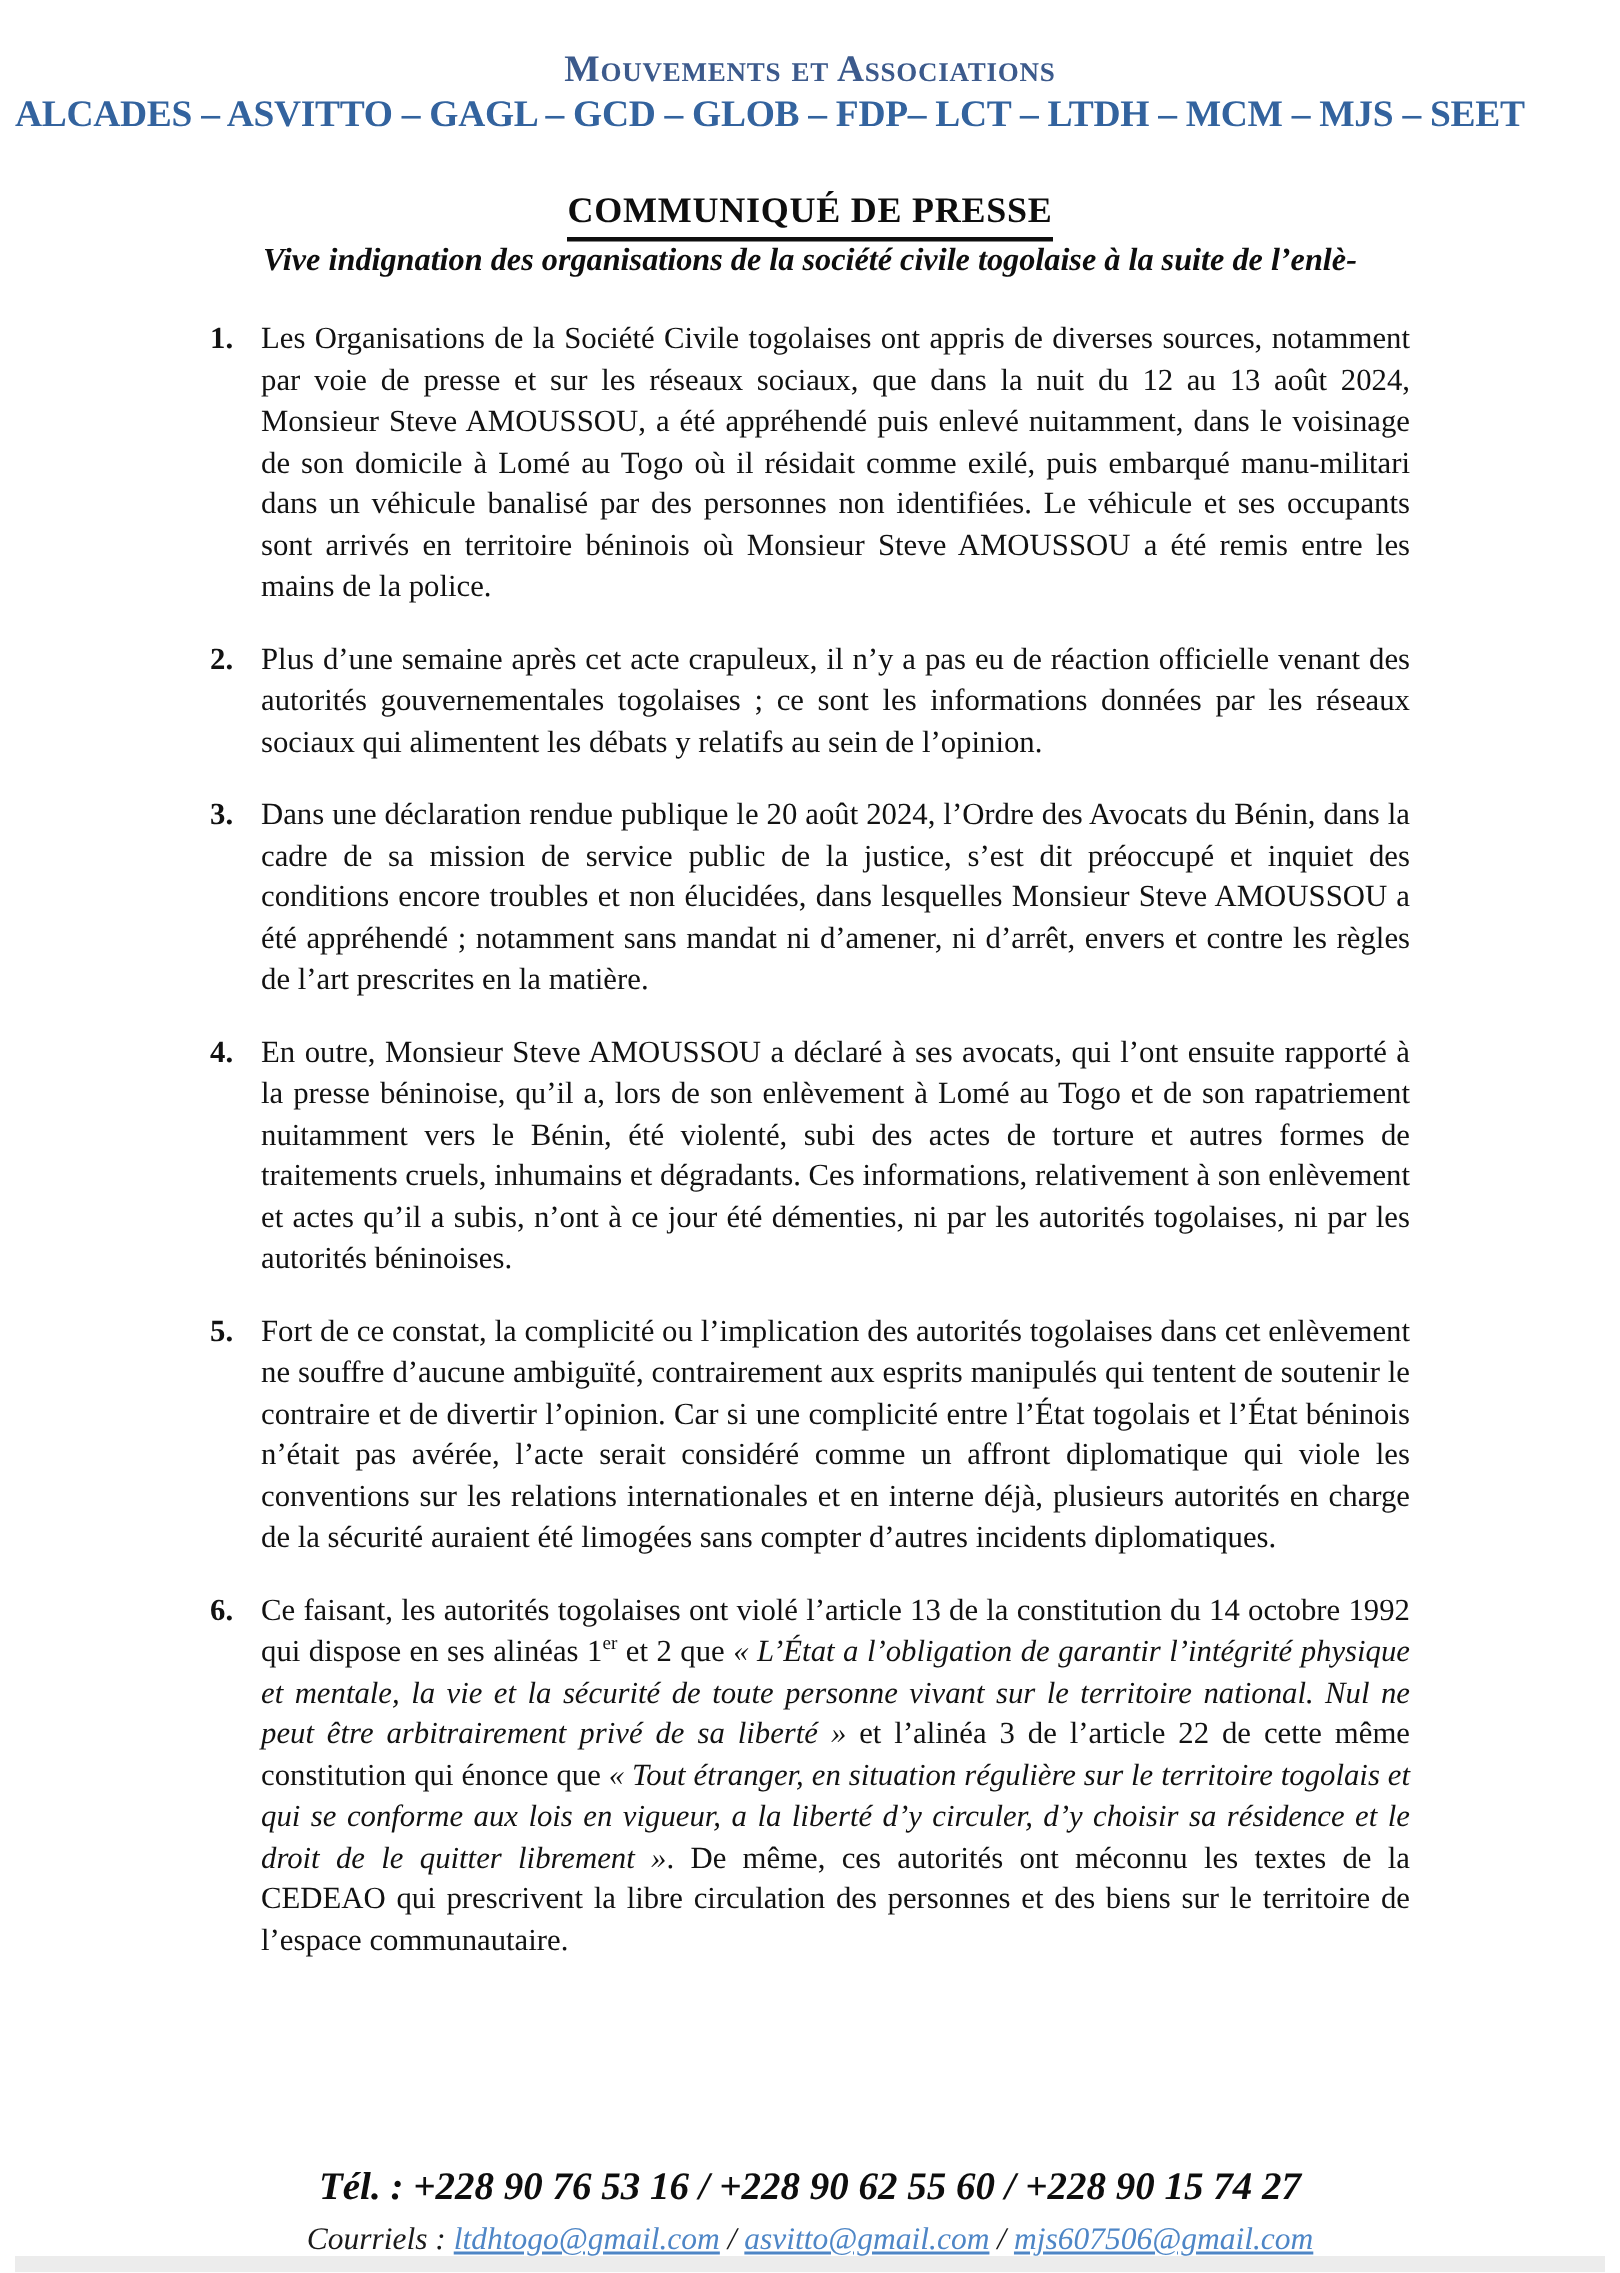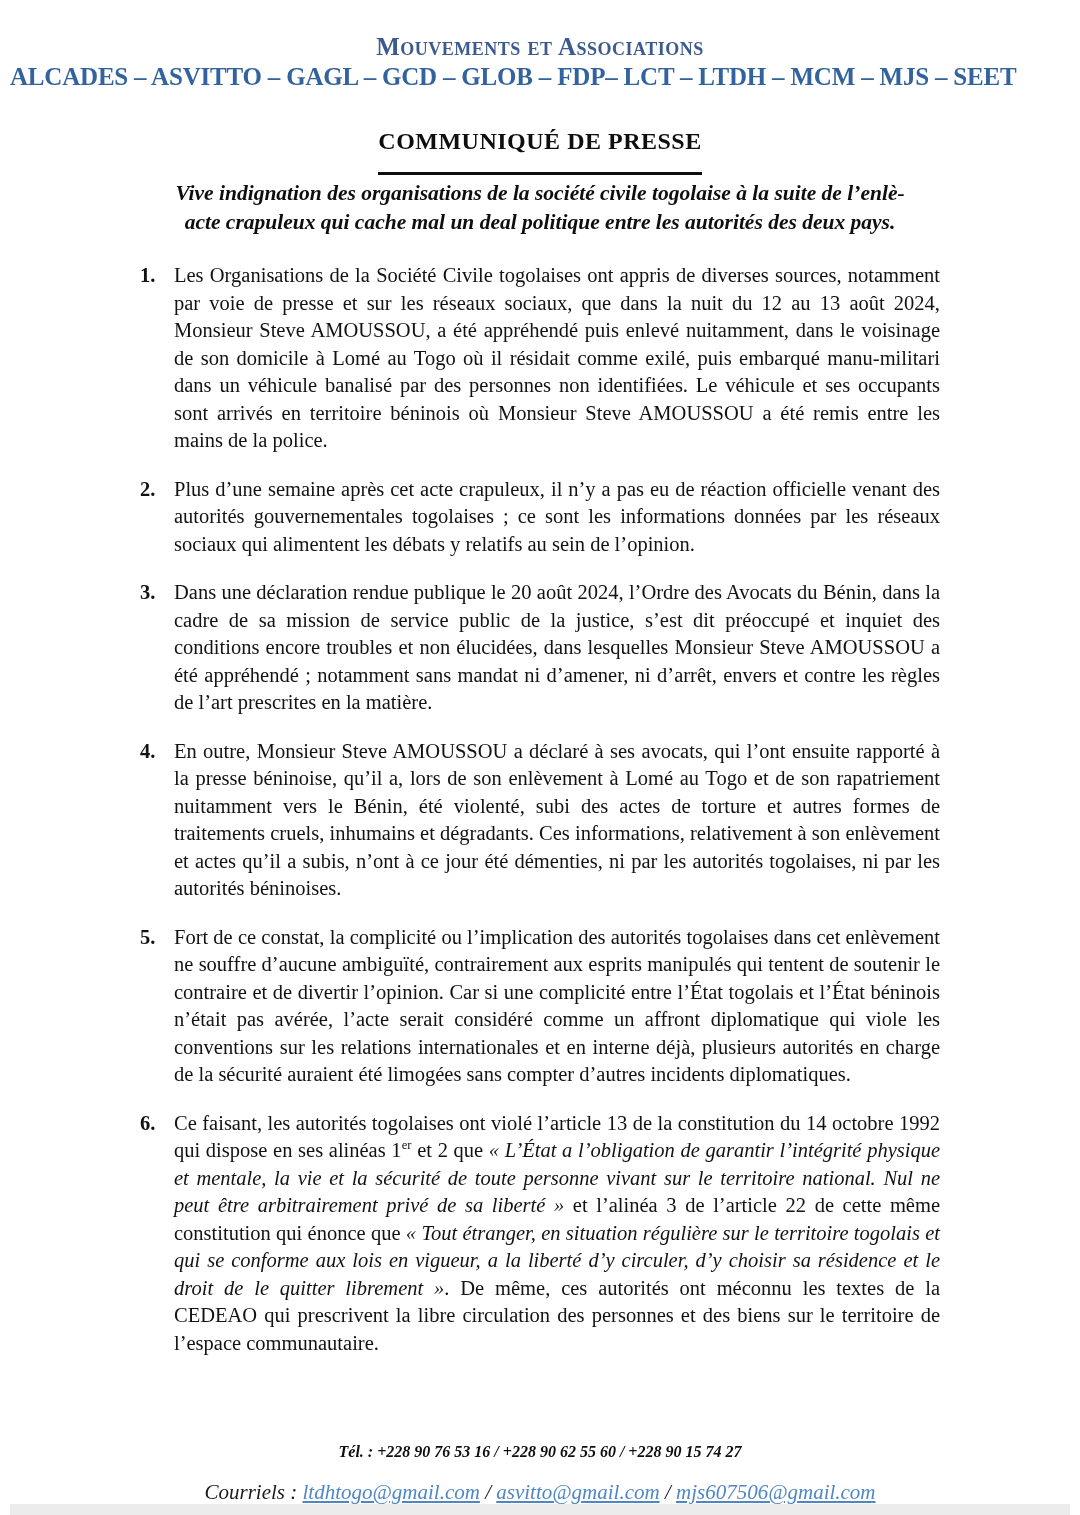--- a/index.html
+++ b/index.html
@@ -34,24 +34,24 @@
   .doc-title {
     margin-top: 37px;
     text-align: center;
     font-weight: bold;
     font-size: 24px;
     letter-spacing: 0.5px;
     color: #0e0e0e;
   }
   .doc-title .underlined {
     border-bottom: 3px solid #0e0e0e;
-    padding-bottom: 18px;
+    padding-bottom: 4px;
   }
   .headline {
-    margin-top: 24px;
+    margin-top: 4px;
     text-align: center;
     font-weight: bold;
     font-style: italic;
     font-size: 21.5px;
     line-height: 29px;
     color: #0e0e0e;
   }
   .body-block {
     margin: 25px 130px 0 130px;
   }
@@ -72,21 +72,21 @@
   .seg-italic { font-style: italic; }
   sup { font-size: 0.62em; line-height: 0; }
   .footer-tel {
     position: absolute;
     top: 1443px;
     left: 0;
     right: 0;
     text-align: center;
     font-weight: bold;
     font-style: italic;
-    font-size: 16px;
+    font-size: 26px;
     color: #0e0e0e;
   }
   .footer-mails {
     position: absolute;
     top: 1480px;
     left: 0;
     right: 0;
     text-align: center;
     font-style: italic;
     font-size: 21px;
@@ -114,21 +114,20 @@
   <div class="org-movements">Mouvements et Associations</div>
 
   <div class="org-names">ALCADES – ASVITTO – GAGL – GCD – GLOB – FDP– LCT – LTDH – MCM – MJS – SEET</div>
 
   <div class="doc-title">
     <span class="underlined">COMMUNIQUÉ DE PRESSE</span>
   </div>
 
   <div class="headline">
     <div>Vive indignation des organisations de la société civile togolaise à la suite de l’enlè-</div>
-    <div>acte crapuleux qui cache mal un deal politique entre les autorités des deux pays.</div>
   </div>
 
   <div class="body-block">
       <div class="para">
         <span class="para-num">1.</span>
         <span class="para-text"><span>Les Organisations de la Société Civile togolaises ont appris de diverses sources, notamment par voie de presse et sur les réseaux sociaux, que dans la nuit du 12 au 13 août 2024, Monsieur Steve AMOUSSOU, a été appréhendé puis enlevé nuitamment, dans le voisinage de son domicile à Lomé au Togo où il résidait comme exilé, puis embarqué manu-militari dans un véhicule banalisé par des personnes non identifiées. Le véhicule et ses occupants sont arrivés en territoire béninois où Monsieur Steve AMOUSSOU a été remis entre les mains de la police.</span></span>
       </div>
       <div class="para">
         <span class="para-num">2.</span>
         <span class="para-text"><span>Plus d’une semaine après cet acte crapuleux, il n’y a pas eu de réaction officielle venant des autorités gouvernementales togolaises ; ce sont les informations données par les réseaux sociaux qui alimentent les débats y relatifs au sein de l’opinion.</span></span>

